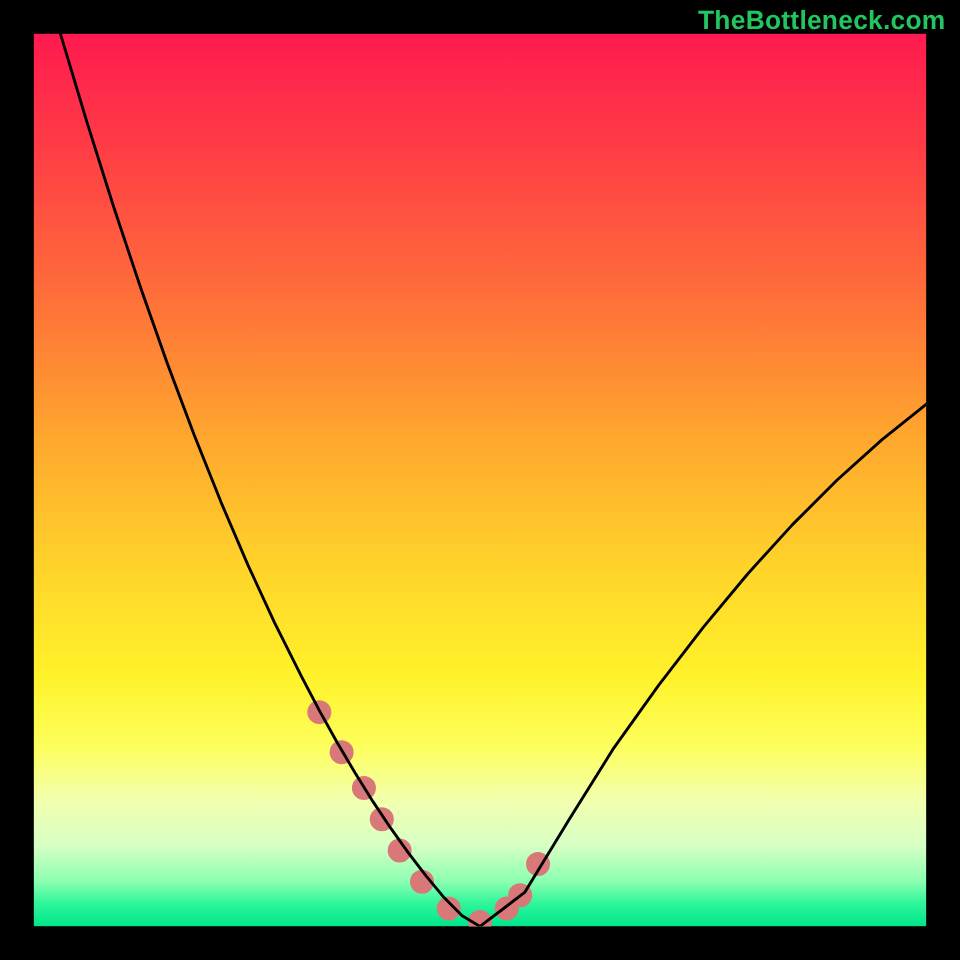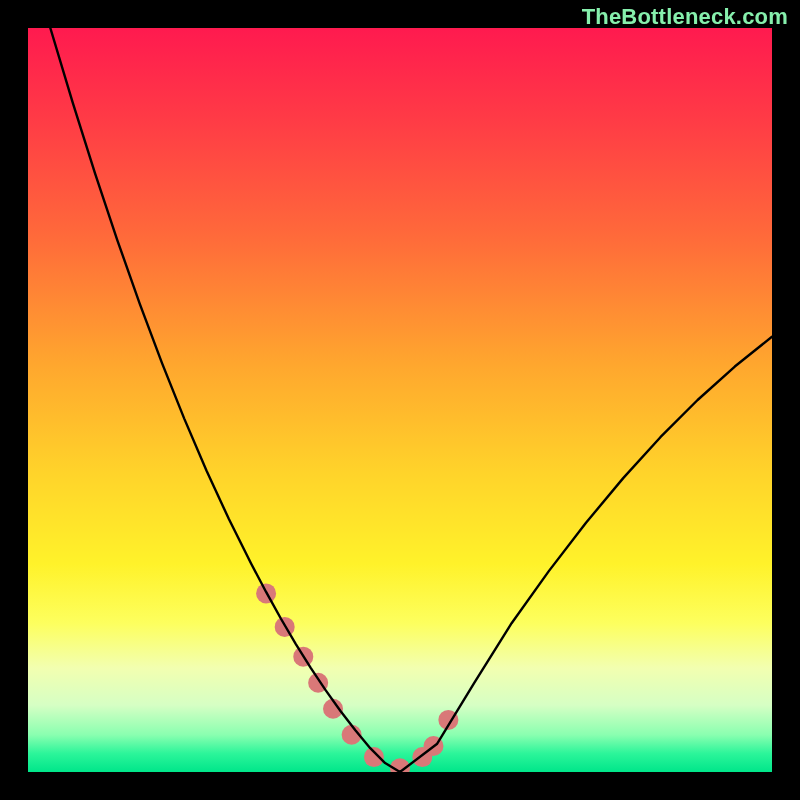--- a/index.html
+++ b/index.html
@@ -14,21 +14,21 @@
   .outer {
     position: relative;
     width: 800px;
     height: 800px;
     background: #000000;
   }
   .watermark {
     position: absolute;
     top: 4px;
     right: 12px;
-    color: #86efac;
+    color: #22c55e;
     font-size: 22px;
     font-weight: 600;
     letter-spacing: 0.2px;
     user-select: none;
   }
   svg.plot {
     position: absolute;
     left: 28px;
     top: 28px;
     width: 744px;

